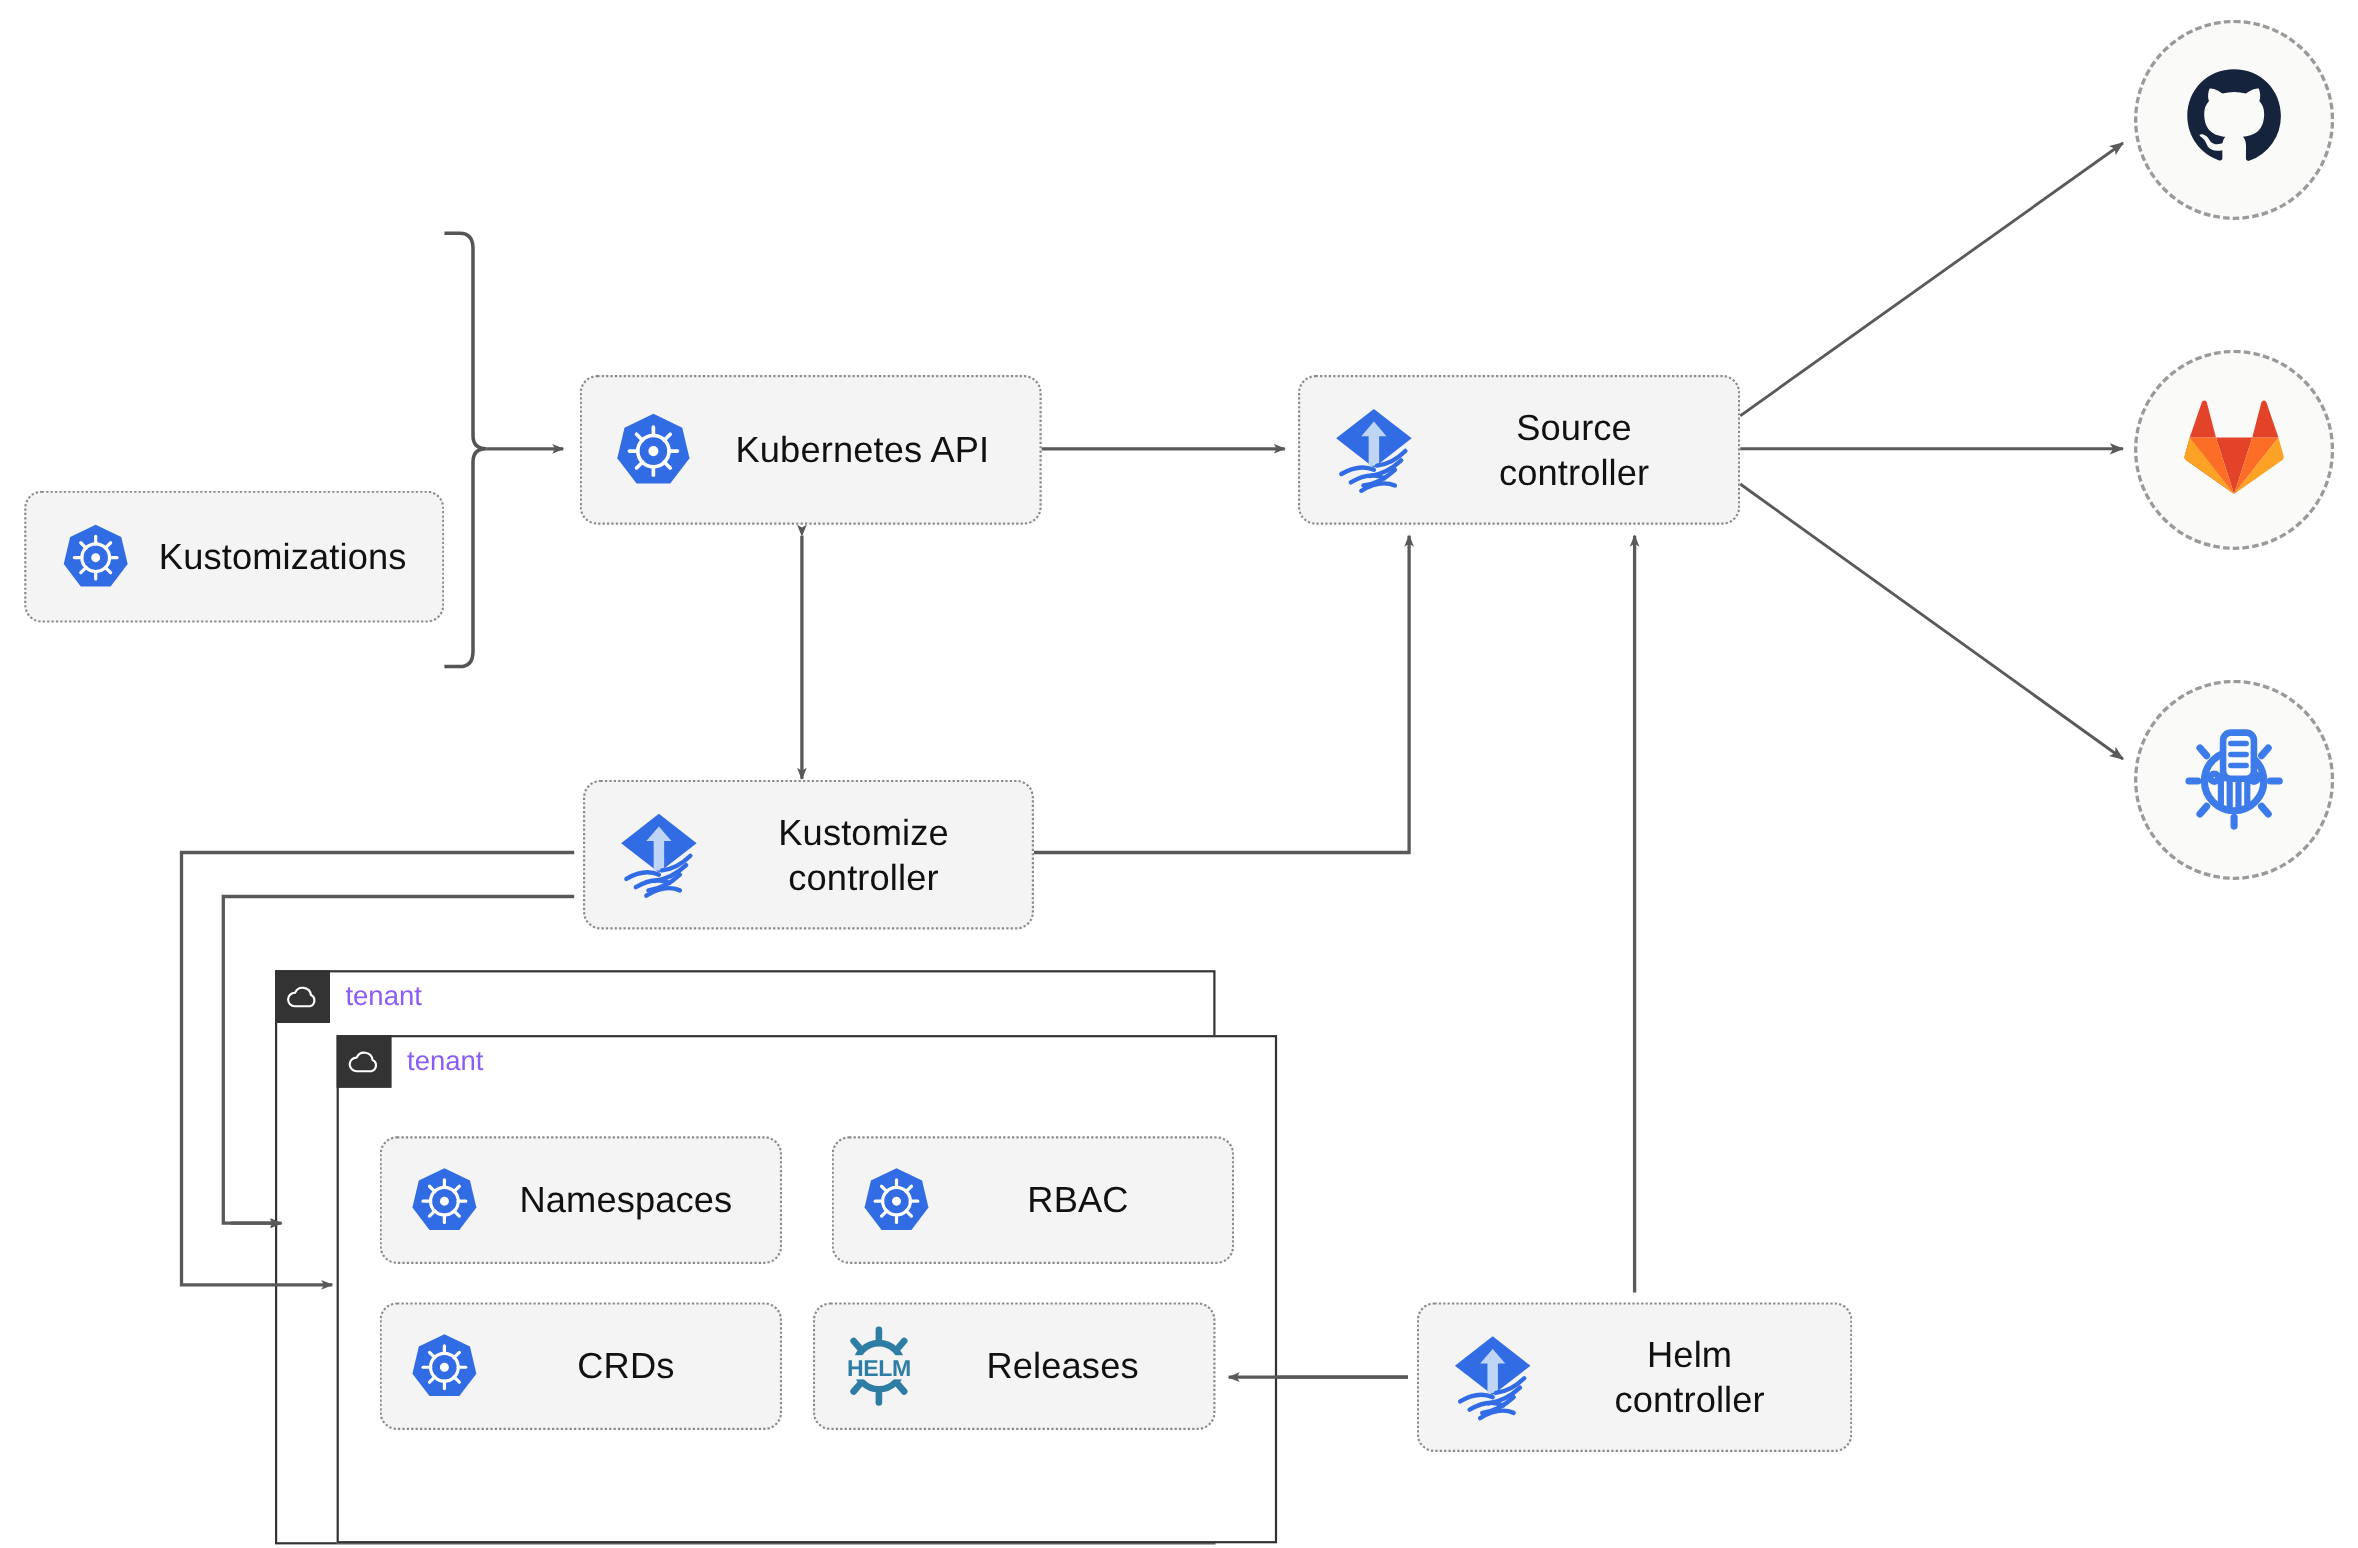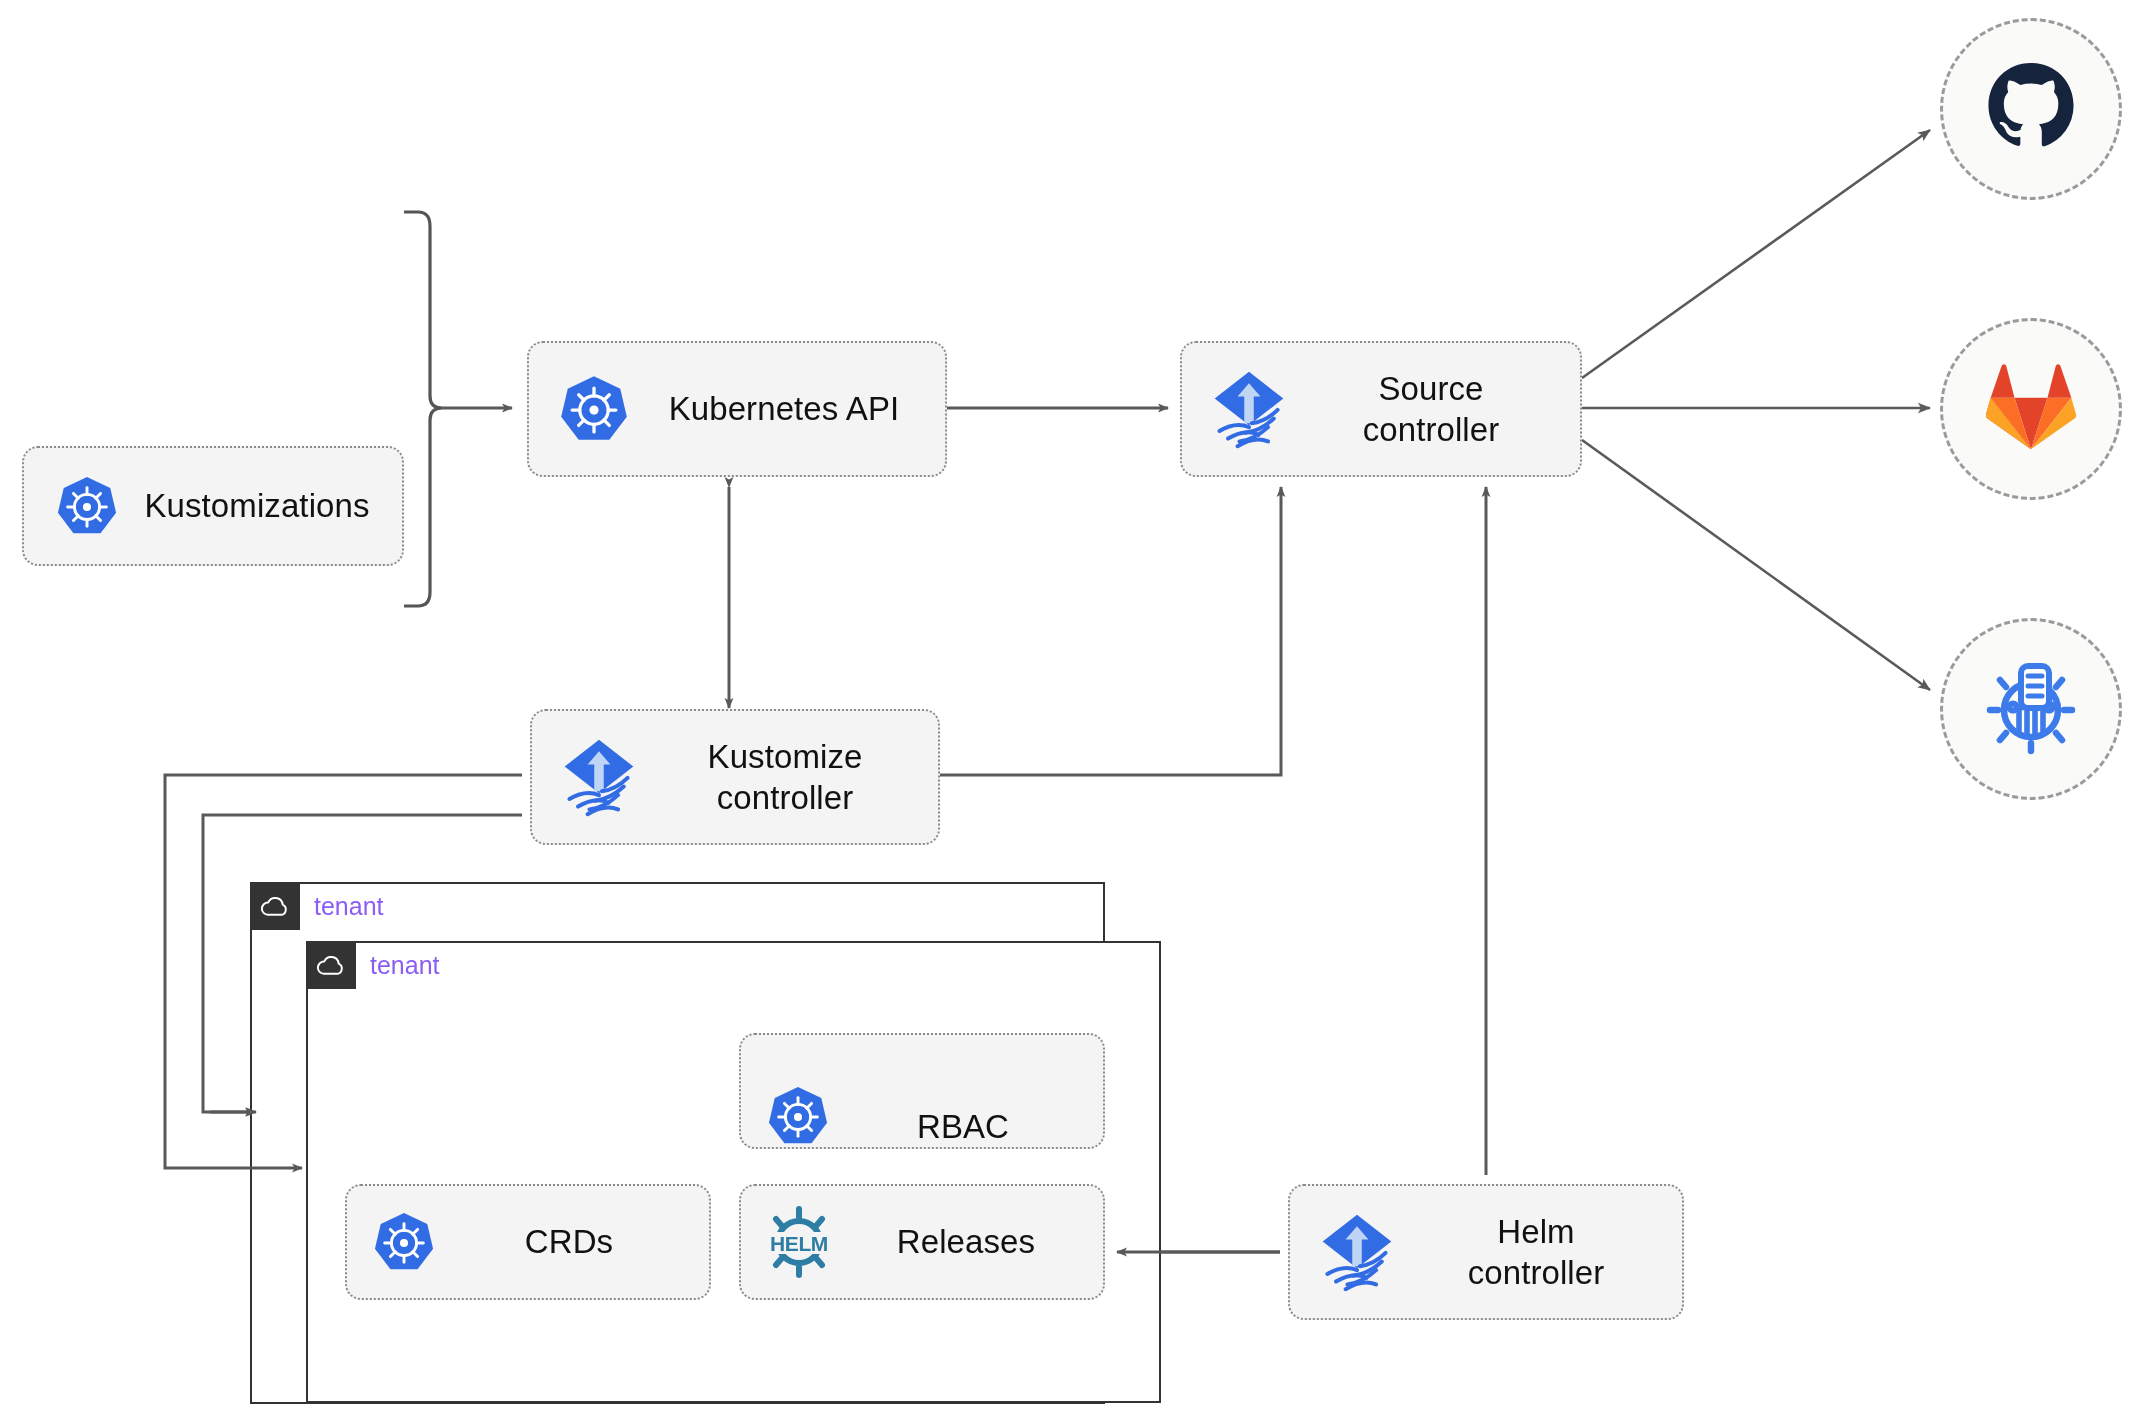--- a/index.html
+++ b/index.html
@@ -306,60 +306,80 @@
     <div class="tbar">
       <span class="tbadge">
         <svg width="30" height="22" viewBox="0 0 34 24" aria-hidden="true">
           <path d="M9 22 a7 7 0 0 1 0.3 -14 a8.6 8.6 0 0 1 16.4 2.4 a6.2 6.2 0 0 1 -1.1 11.6 Z" fill="none" stroke="#ffffff" stroke-width="2.2" stroke-linejoin="round"></path>
         </svg>
       </span>
       <span class="tname">tenant</span>
     </div>
   </div>
 
-
-  <div class="node" style="left:739px; top:1033px; width:366px; height:116px; padding-left:26px; z-index:9;align-items:flex-end;">
+  <div class="node" style="left:345px; top:1033px; width:366px; height:116px; padding-left:26px; z-index:9;">
     <span class="ico">
       <svg width="62" height="62" viewBox="0 0 64 64" aria-hidden="true">
         <path d="M32 2 L56 13.5 L62 39 L46 60 L18 60 L2 39 L8 13.5 Z" fill="#326CE5"></path>
         <g fill="none" stroke="#ffffff" stroke-width="3" stroke-linecap="round">
           <circle cx="32" cy="33" r="13"></circle>
           <path d="M32 13 L32 20"></path>
             <path d="M32 46 L32 53"></path>
           <path d="M12 33 L19 33"></path>
             <path d="M45 33 L52 33"></path>
           <path d="M18 19 L23 24"></path>
             <path d="M41 42 L46 47"></path>
           <path d="M46 19 L41 24"></path>
             <path d="M23 42 L18 47"></path>
         </g>
         <circle cx="32" cy="33" r="4.2" fill="#ffffff"></circle>
       </svg>
     </span>
-    <span class="lbl">RBAC</span>
-  </div>
-
-  <div class="node" style="left:345px; top:1184px; width:366px; height:116px; padding-left:26px; z-index:9;">
+    <span class="lbl">Namespaces</span>
+  </div>
+
+  <div class="node" style="left:756px; top:1033px; width:366px; height:116px; padding-left:26px; z-index:9;">
     <span class="ico">
       <svg width="62" height="62" viewBox="0 0 64 64" aria-hidden="true">
         <path d="M32 2 L56 13.5 L62 39 L46 60 L18 60 L2 39 L8 13.5 Z" fill="#326CE5"></path>
         <g fill="none" stroke="#ffffff" stroke-width="3" stroke-linecap="round">
           <circle cx="32" cy="33" r="13"></circle>
           <path d="M32 13 L32 20"></path>
             <path d="M32 46 L32 53"></path>
           <path d="M12 33 L19 33"></path>
             <path d="M45 33 L52 33"></path>
           <path d="M18 19 L23 24"></path>
             <path d="M41 42 L46 47"></path>
           <path d="M46 19 L41 24"></path>
             <path d="M23 42 L18 47"></path>
         </g>
         <circle cx="32" cy="33" r="4.2" fill="#ffffff"></circle>
       </svg>
     </span>
+    <span class="lbl">RBAC</span>
+  </div>
+
+  <div class="node" style="left:345px; top:1184px; width:366px; height:116px; padding-left:26px; z-index:9;">
+    <span class="ico">
+      <svg width="62" height="62" viewBox="0 0 64 64" aria-hidden="true">
+        <path d="M32 2 L56 13.5 L62 39 L46 60 L18 60 L2 39 L8 13.5 Z" fill="#326CE5"></path>
+        <g fill="none" stroke="#ffffff" stroke-width="3" stroke-linecap="round">
+          <circle cx="32" cy="33" r="13"></circle>
+          <path d="M32 13 L32 20"></path>
+            <path d="M32 46 L32 53"></path>
+          <path d="M12 33 L19 33"></path>
+            <path d="M45 33 L52 33"></path>
+          <path d="M18 19 L23 24"></path>
+            <path d="M41 42 L46 47"></path>
+          <path d="M46 19 L41 24"></path>
+            <path d="M23 42 L18 47"></path>
+        </g>
+        <circle cx="32" cy="33" r="4.2" fill="#ffffff"></circle>
+      </svg>
+    </span>
     <span class="lbl">CRDs</span>
   </div>
 
   <div class="node" style="left:739px; top:1184px; width:366px; height:116px; padding-left:22px; z-index:9;">
     <span class="ico">
       <svg width="72" height="76" viewBox="0 0 72 76" aria-hidden="true">
         <g stroke="#2E7DA4" stroke-width="6" fill="none" stroke-linecap="round">
           <circle cx="36" cy="38" r="21"></circle>
           <path d="M36 13 L36 5"></path>
           <path d="M36 63 L36 71"></path>

